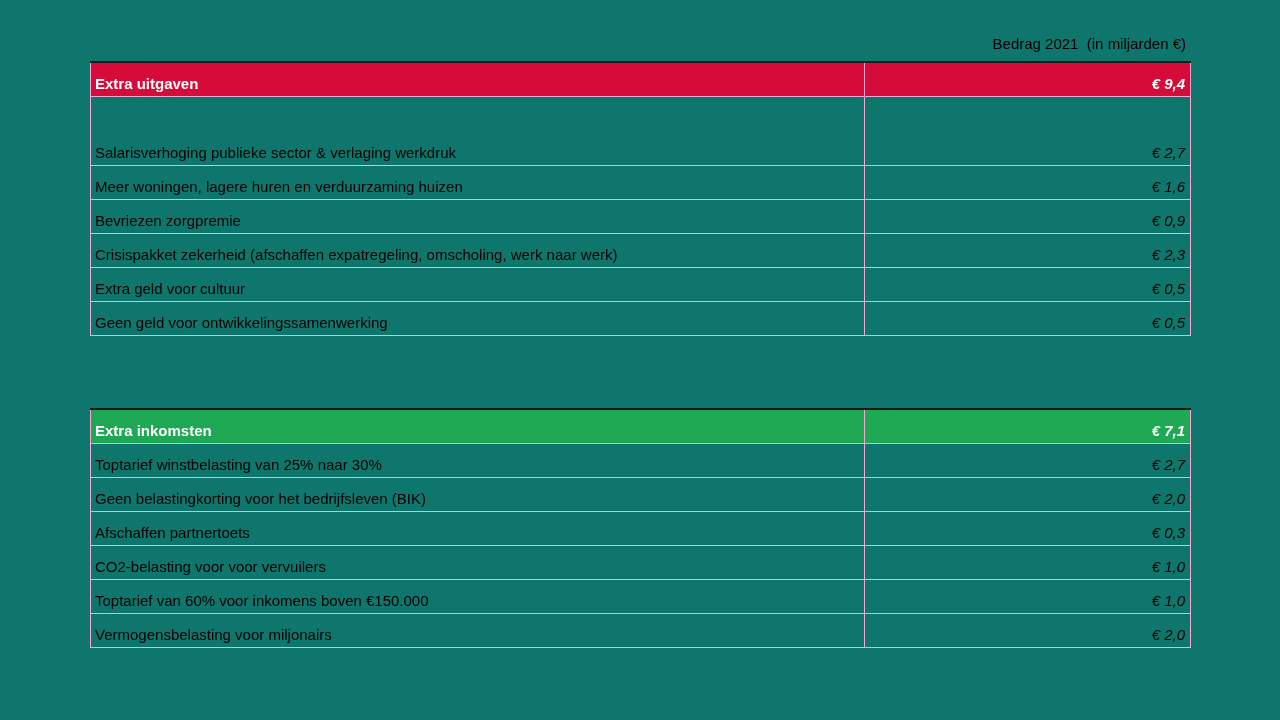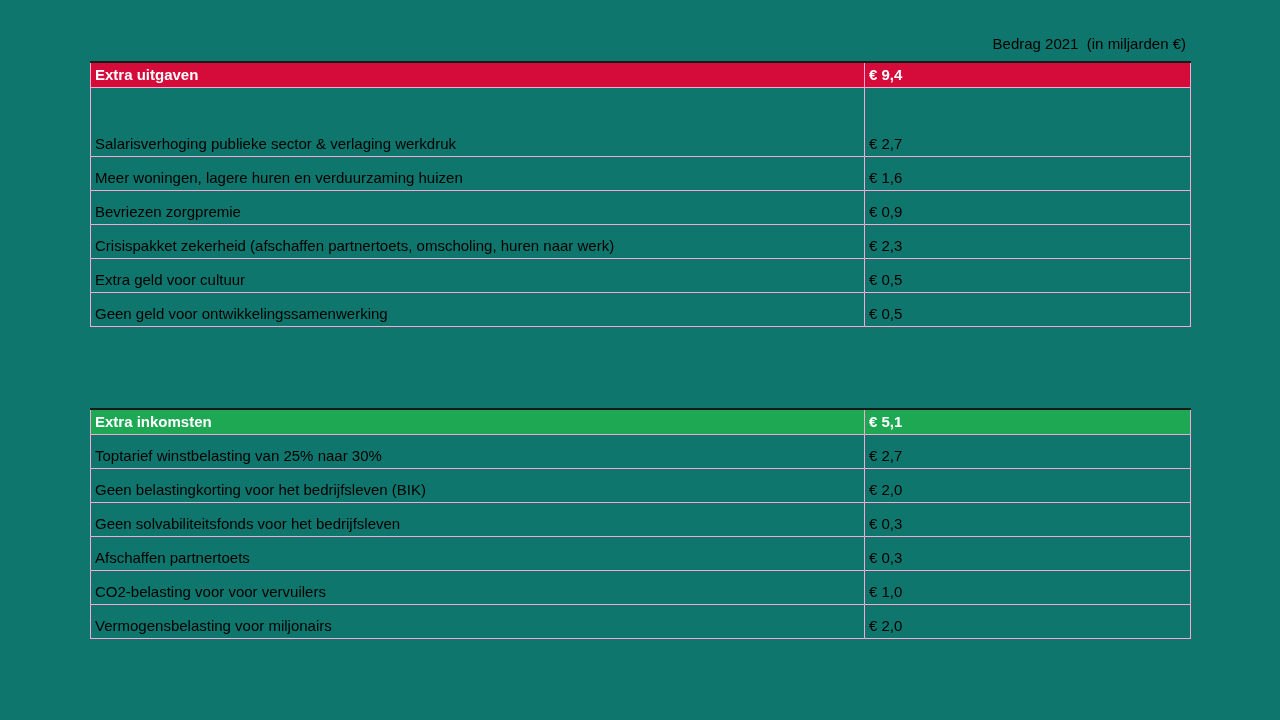--- a/index.html
+++ b/index.html
@@ -38,32 +38,32 @@
   table.budget td {
     border: 1px solid #f9a8d4;
     vertical-align: bottom;
     font-size: 15px;
     line-height: 17px;
     padding: 0 5px 4px 4px;
     overflow: hidden;
     white-space: nowrap;
   }
   table.budget tr       { height: 34px; }
-  table.budget tr.header{ height: 25px; }
+  table.budget tr.header{ height: 34px; }
   table.budget tr.tall  { height: 69px; }
 
   table.budget tr.header td {
     border-top: 2px solid #1a1a1a;
     color: #ffffff;
     font-weight: bold;
   }
   table.budget.expenses tr.header td { background: var(--expenses-color, #D50B3A); }
   table.budget.income   tr.header td { background: var(--income-color, #1EA854); }
 
-  td.value { text-align: left; }
+  td.value { text-align: right; font-style: italic; }
 </style>
 </head>
 <body>
 
 <div class="page">
 
   <div class="amount-note">Bedrag 2021  (in miljarden €)</div>
 
   <table class="budget expenses">
     <colgroup>
@@ -81,21 +81,21 @@
     </tr>
     <tr>
       <td>Meer woningen, lagere huren en verduurzaming huizen</td>
       <td class="value">€ 1,6</td>
     </tr>
     <tr>
       <td>Bevriezen zorgpremie</td>
       <td class="value">€ 0,9</td>
     </tr>
     <tr>
-      <td>Crisispakket zekerheid (afschaffen partnertoets, omscholing, huren naar werk)</td>
+      <td>Crisispakket zekerheid (afschaffen expatregeling, omscholing, werk naar werk)</td>
       <td class="value">€ 2,3</td>
     </tr>
     <tr>
       <td>Extra geld voor cultuur</td>
       <td class="value">€ 0,5</td>
     </tr>
     <tr>
       <td>Geen geld voor ontwikkelingssamenwerking</td>
       <td class="value">€ 0,5</td>
     </tr>
@@ -103,40 +103,40 @@
     </table>
 
   <table class="budget income">
     <colgroup>
       <col style="width:774px">
       <col style="width:326px">
     </colgroup>
     <tbody>
         <tr class="header">
       <td>Extra inkomsten</td>
-      <td class="value">€ 5,1</td>
+      <td class="value">€ 7,1</td>
     </tr>
     <tr>
       <td>Toptarief winstbelasting van 25% naar 30%</td>
       <td class="value">€ 2,7</td>
     </tr>
     <tr>
       <td>Geen belastingkorting voor het bedrijfsleven (BIK)</td>
       <td class="value">€ 2,0</td>
     </tr>
     <tr>
-      <td>Geen solvabiliteitsfonds voor het bedrijfsleven</td>
-      <td class="value">€ 0,3</td>
-    </tr>
-    <tr>
       <td>Afschaffen partnertoets</td>
       <td class="value">€ 0,3</td>
     </tr>
     <tr>
       <td>CO2-belasting voor voor vervuilers</td>
+      <td class="value">€ 1,0</td>
+    </tr>
+    <tr>
+      <td>Toptarief van 60% voor inkomens boven €150.000</td>
       <td class="value">€ 1,0</td>
     </tr>
     <tr>
       <td>Vermogensbelasting voor miljonairs</td>
       <td class="value">€ 2,0</td>
     </tr>
   </tbody>
     </table>
 
 </div>

